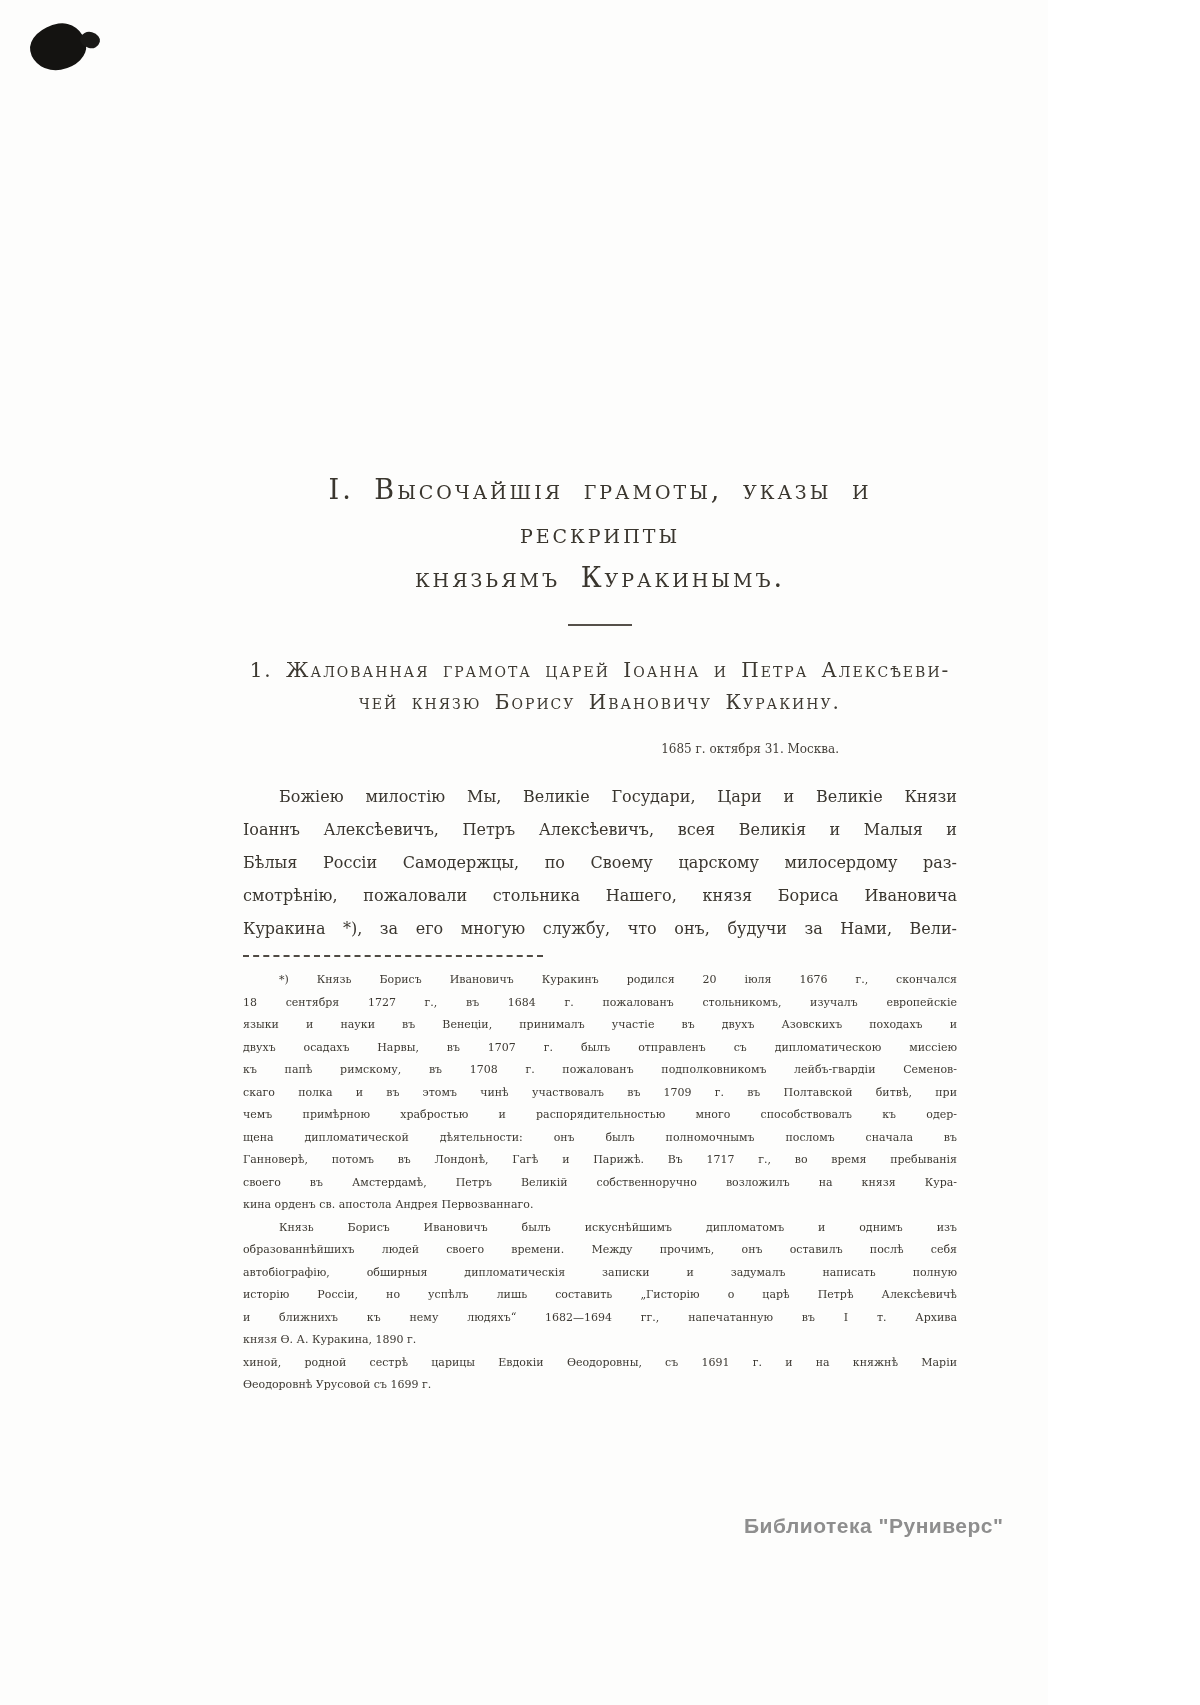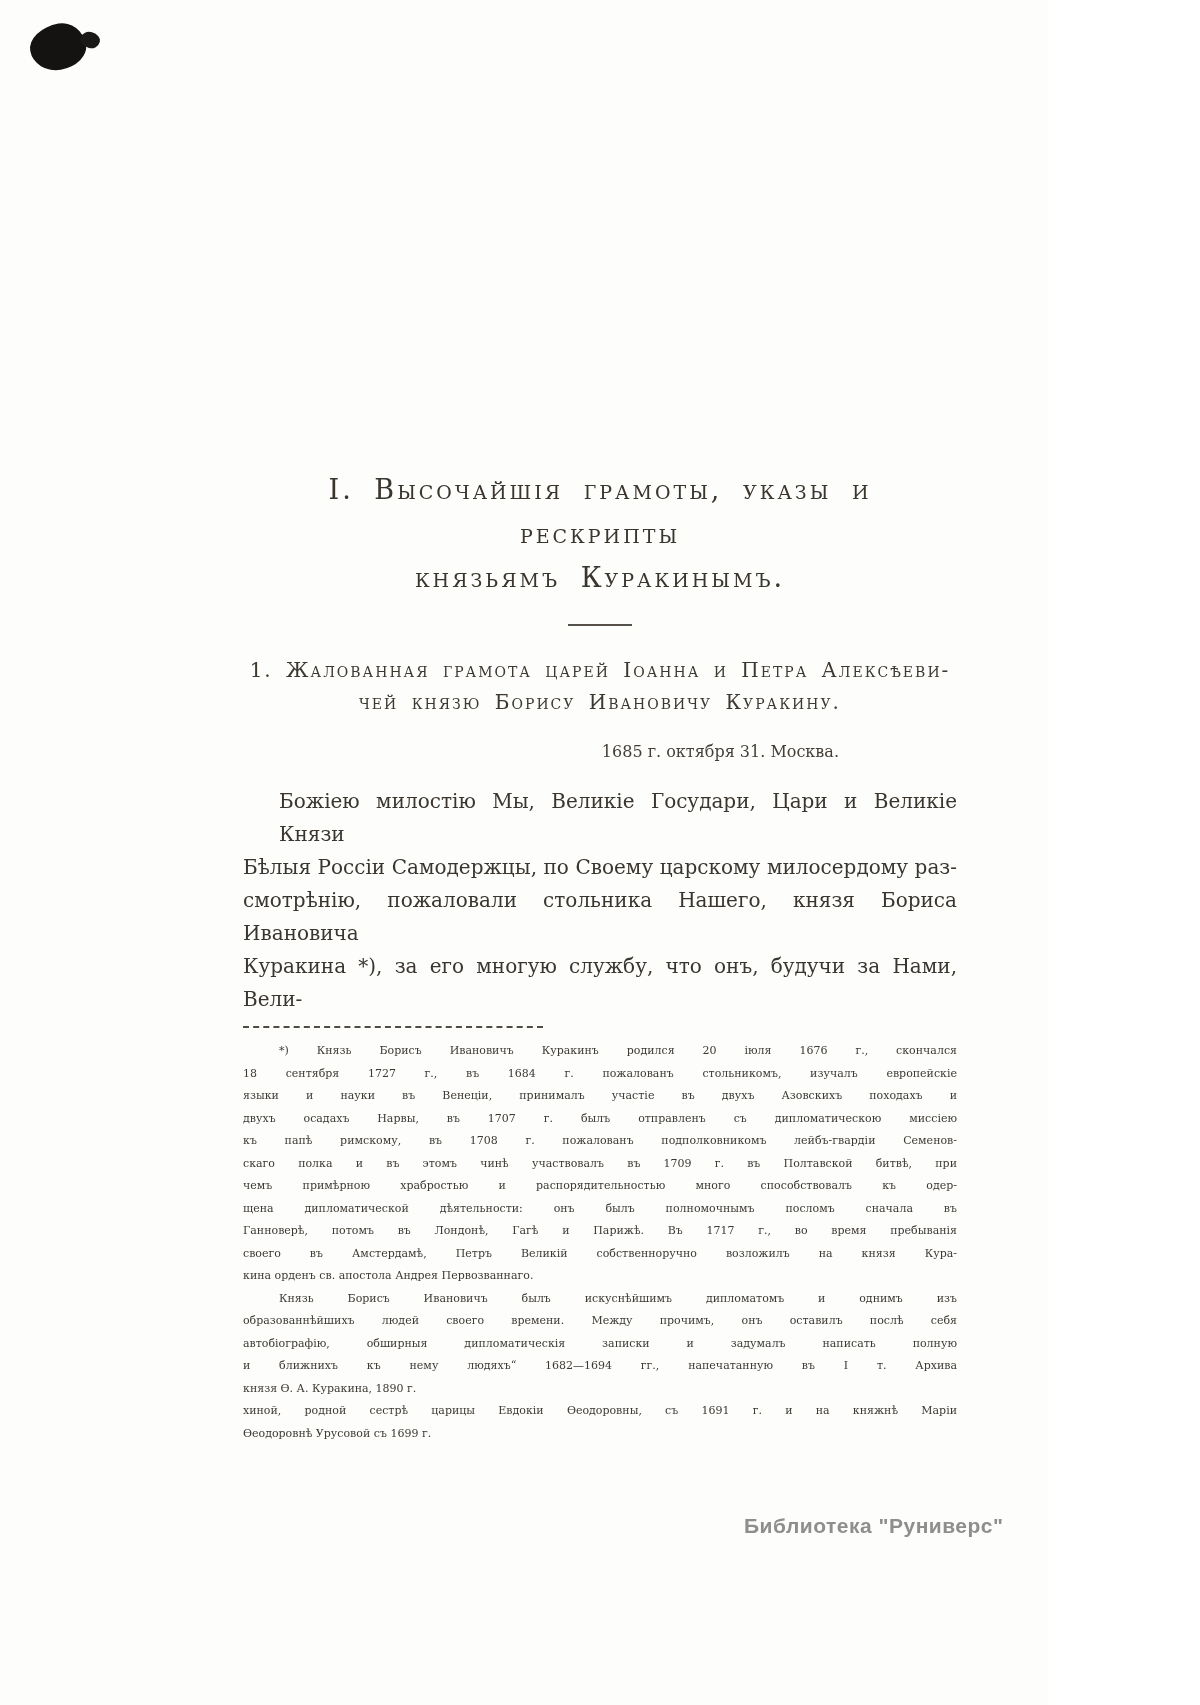--- a/index.html
+++ b/index.html
@@ -50,26 +50,26 @@
     font-size: 20px;
     letter-spacing: 2px;
     word-spacing: 5px;
     line-height: 32px;
     color: #3d3931;
   }
   .dateline {
     margin-top: 24px;
     text-align: right;
     padding-right: 118px;
-    font-size: 16px;
+    font-size: 12px;
     color: #433f38;
   }
   .body-block {
     margin-top: 24px;
-    font-size: 20px;
+    font-size: 16px;
     line-height: 33px;
     color: #3a362f;
   }
   .body-block .line { text-align: justify; text-align-last: justify; }
   .body-block .line.first { padding-left: 36px; }
   .body-block .line.last { text-align-last: justify; }
   .fn-sep {
     margin-top: 10px;
     width: 300px; height: 0;
     border-top: 2px dashed #4f4a43;
@@ -113,20 +113,21 @@
 
     <div class="section-heading">
       <div>1. Жалованная грамота царей Іоанна и Петра Алексѣеви-</div>
       <div>чей князю Борису Ивановичу Куракину.</div>
     </div>
 
     <div class="dateline">1685 г. октября 31. Москва.</div>
 
     <div class="body-block">
         <div class="line first">Божіею милостію Мы, Великіе Государи, Цари и Великіе Князи</div>
+        <div class="line">Іоаннъ Алексѣевичъ, Петръ Алексѣевичъ, всея Великія и Малыя и</div>
         <div class="line">Бѣлыя Россіи Самодержцы, по Своему царскому милосердому раз-</div>
         <div class="line">смотрѣнію, пожаловали стольника Нашего, князя Бориса Ивановича</div>
         <div class="line last">Куракина *), за его многую службу, что онъ, будучи за Нами, Вели-</div>
       </div>
 
     <div class="fn-sep"></div>
 
     <div class="footnote">
         <div class="fn-para">
           <div class="line first">*) Князь Борисъ Ивановичъ Куракинъ родился 20 іюля 1676 г., скончался</div>
@@ -138,20 +139,21 @@
           <div class="line">чемъ примѣрною храбростью и распорядительностью много способствовалъ къ одер-</div>
           <div class="line">щена дипломатической дѣятельности: онъ былъ полномочнымъ посломъ сначала въ</div>
           <div class="line">Ганноверѣ, потомъ въ Лондонѣ, Гагѣ и Парижѣ. Въ 1717 г., во время пребыванія</div>
           <div class="line">своего въ Амстердамѣ, Петръ Великій собственноручно возложилъ на князя Кура-</div>
           <div class="line last">кина орденъ св. апостола Андрея Первозваннаго.</div>
         </div>
         <div class="fn-para">
           <div class="line first">Князь Борисъ Ивановичъ былъ искуснѣйшимъ дипломатомъ и однимъ изъ</div>
           <div class="line">образованнѣйшихъ людей своего времени. Между прочимъ, онъ оставилъ послѣ себя</div>
           <div class="line">автобіографію, обширныя дипломатическія записки и задумалъ написать полную</div>
+          <div class="line">исторію Россіи, но успѣлъ лишь составить „Гисторію о царѣ Петрѣ Алексѣевичѣ</div>
           <div class="line">и ближнихъ къ нему людяхъ“ 1682—1694 гг., напечатанную въ I т. Архива</div>
           <div class="line last">князя Ѳ. А. Куракина, 1890 г.</div>
         </div>
         <div class="fn-para">
           <div class="line">хиной, родной сестрѣ царицы Евдокіи Ѳеодоровны, съ 1691 г. и на княжнѣ Маріи</div>
           <div class="line last">Ѳеодоровнѣ Урусовой съ 1699 г.</div>
         </div>
       </div>
 
   </div>

